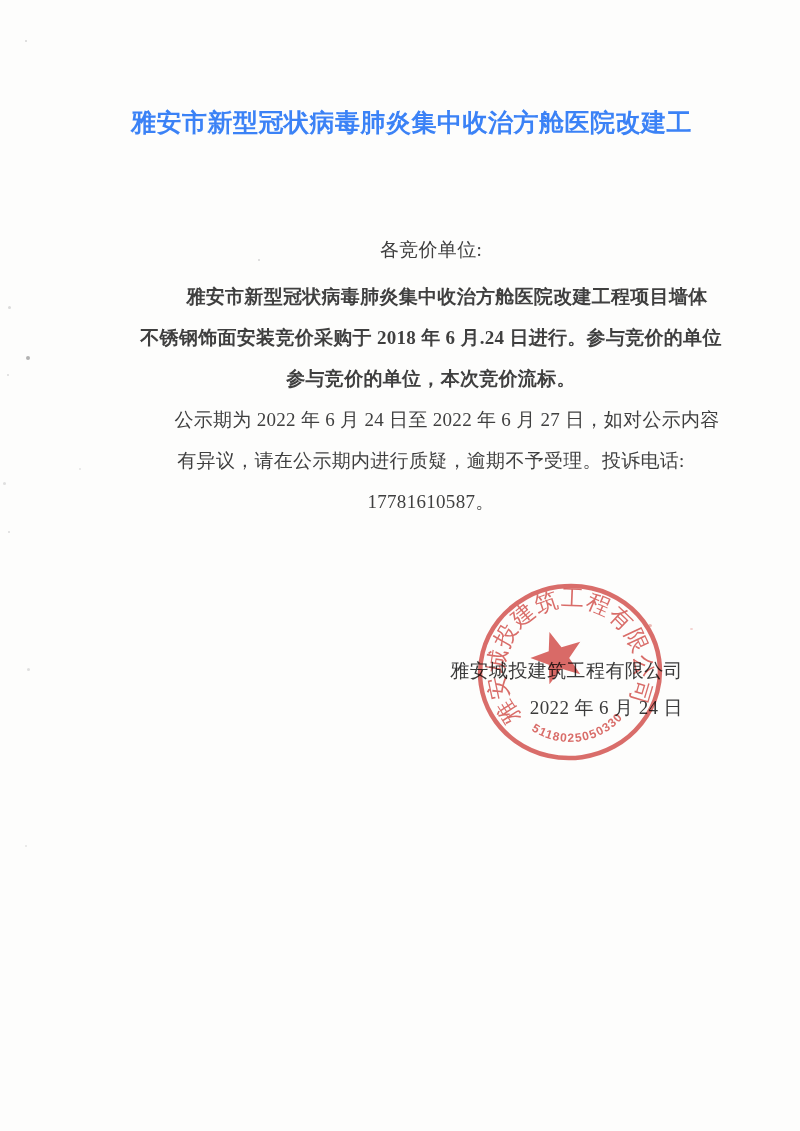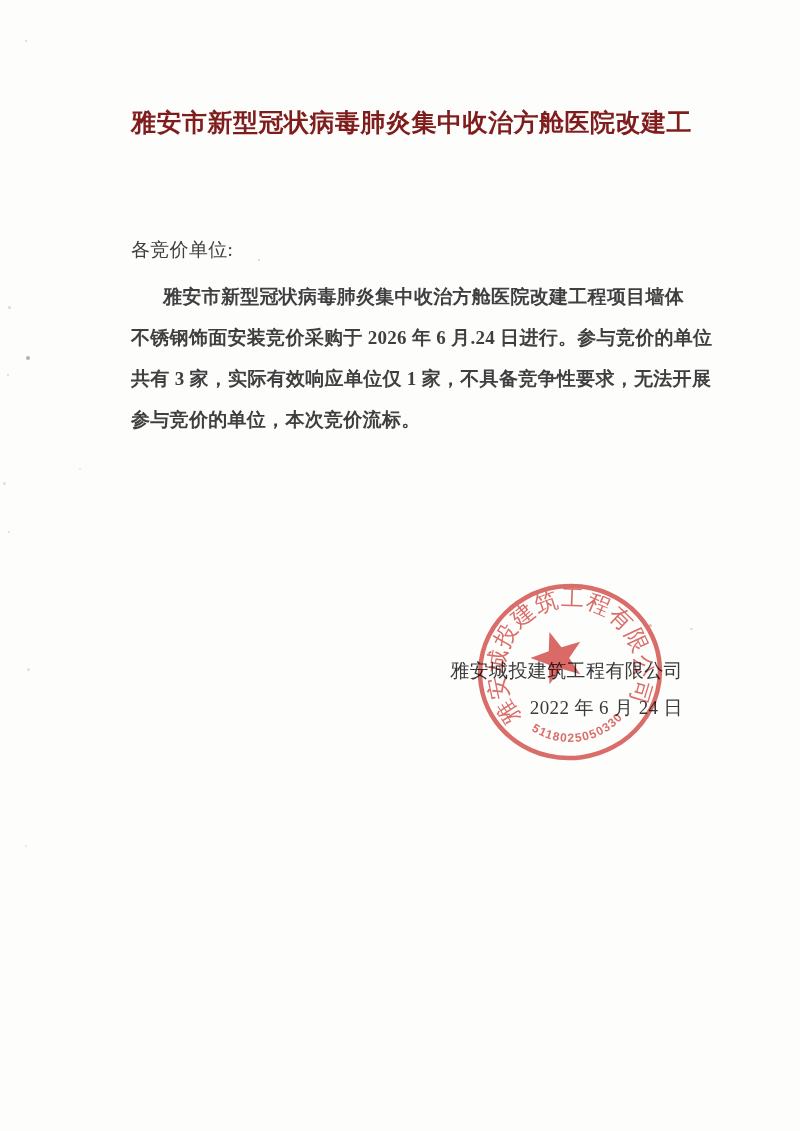--- a/index.html
+++ b/index.html
@@ -10,29 +10,30 @@
     overflow:hidden;
     font-family:"Liberation Serif","DejaVu Serif",serif;
     color:#3f3f3f;
   }
   .title{
     position:absolute;left:131px;top:101px;width:560px;
     text-align:center;
     font-family:"Liberation Sans","DejaVu Sans",sans-serif;
     font-weight:700;
     font-size:25px;line-height:42px;
-    color:#7f1d1d;
+    color:#3b82f6;
     letter-spacing:0.5px;
     white-space:nowrap;
   }
   .title .tline{height:42px;}
   .body-text{
     position:absolute;left:131px;top:229px;width:600px;
     font-size:19px;line-height:41px;
     letter-spacing:0.3px;
+    text-align:center;
   }
   .bline{height:41px;white-space:nowrap;}
   .indent{padding-left:32px;}
   .para1{margin-top:6px;font-weight:bold;}
   .signature{
     position:absolute;right:117px;top:659px;
     text-align:right;
     font-size:19px;line-height:24px;
     letter-spacing:0.4px;
     white-space:nowrap;
@@ -55,23 +56,27 @@
 <div class="page">
 
   <div class="title">
     <div class="tline">雅安市新型冠状病毒肺炎集中收治方舱医院改建工</div>
   </div>
 
   <div class="body-text">
     <div class="bline">各竞价单位:</div>
     <div class="para1">
       <div class="bline indent">雅安市新型冠状病毒肺炎集中收治方舱医院改建工程项目墙体</div>
-      <div class="bline">不锈钢饰面安装竞价采购于 2026 年 6 月.24 日进行。参与竞价的单位</div>
-      <div class="bline">共有 3 家，实际有效响应单位仅 1 家，不具备竞争性要求，无法开展</div>
+      <div class="bline">不锈钢饰面安装竞价采购于 2018 年 6 月.24 日进行。参与竞价的单位</div>
       <div class="bline">参与竞价的单位，本次竞价流标。</div>
+    </div>
+    <div class="para2">
+      <div class="bline indent">公示期为 2022 年 6 月 24 日至 2022 年 6 月 27 日，如对公示内容</div>
+      <div class="bline">有异议，请在公示期内进行质疑，逾期不予受理。投诉电话:</div>
+      <div class="bline">17781610587。</div>
     </div>
   </div>
 
   <div class="signature">
     <div>雅安城投建筑工程有限公司</div>
     <div class="sig-date">2022 年 6 月 24 日</div>
   </div>
 
   <svg class="seal" viewBox="0 0 200 200" xmlns="http://www.w3.org/2000/svg">
     <defs>

